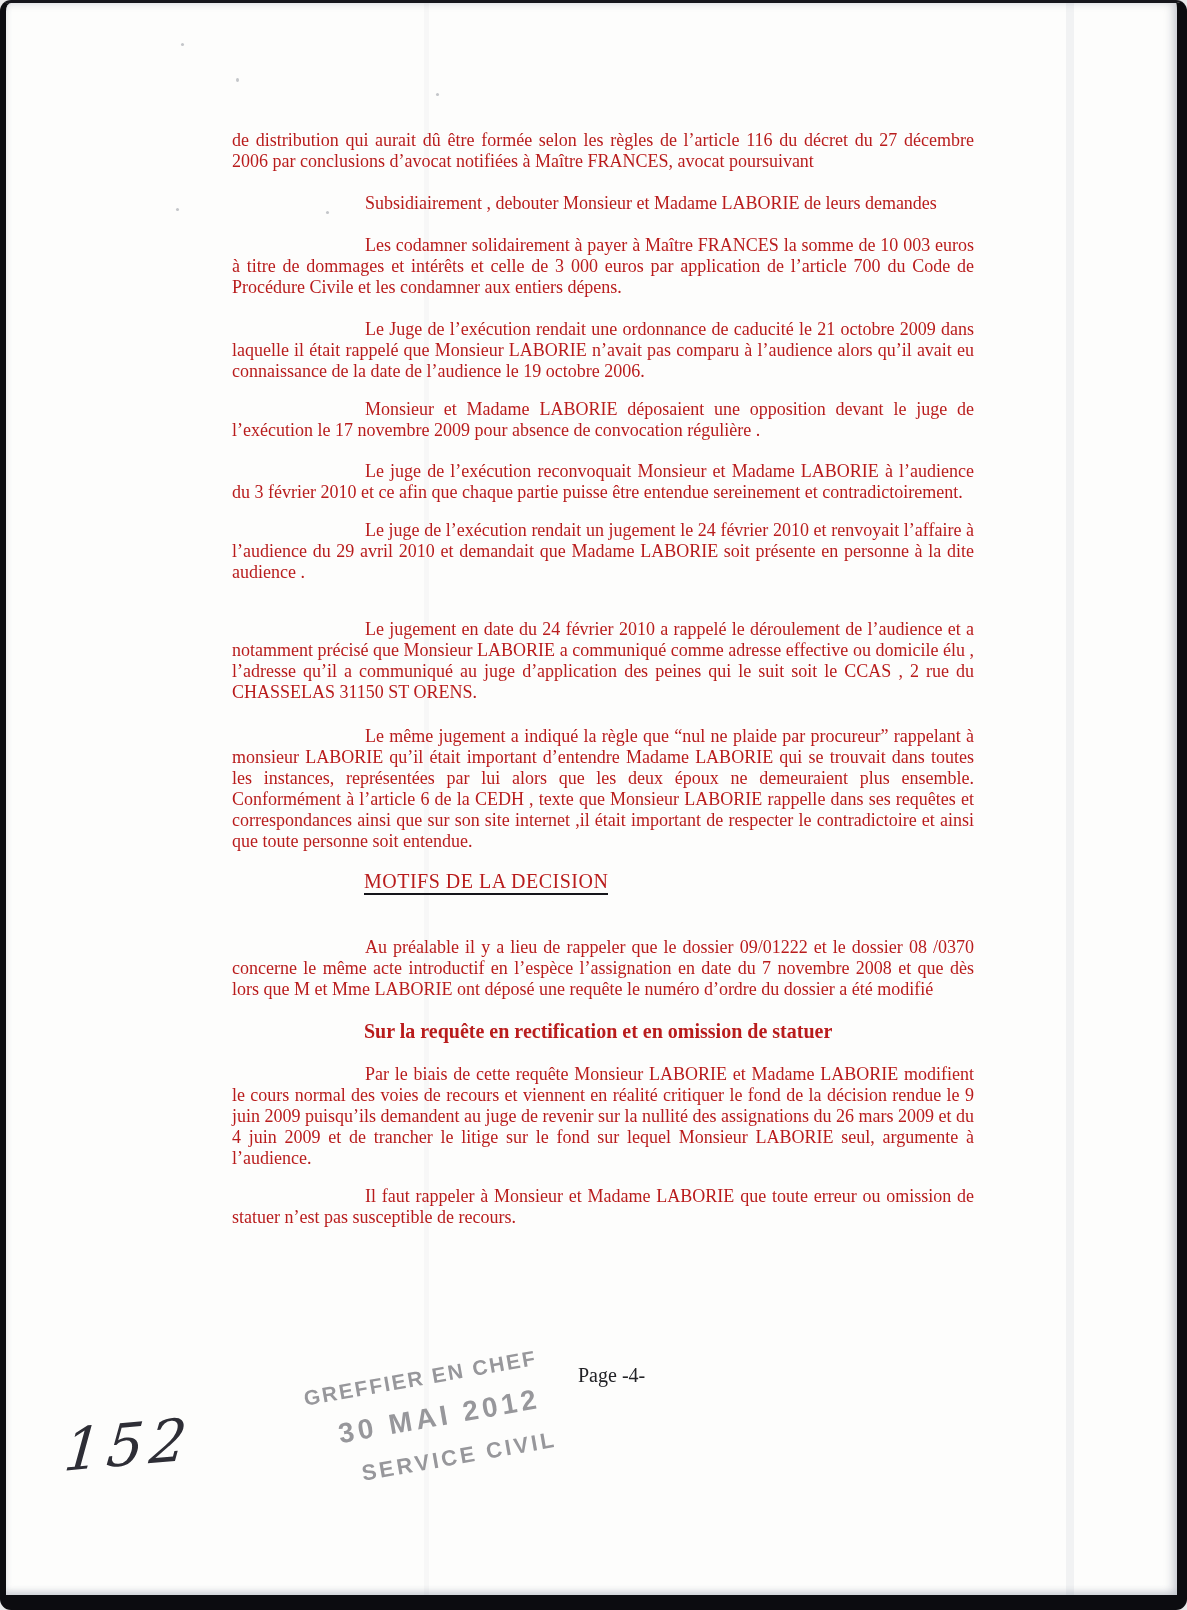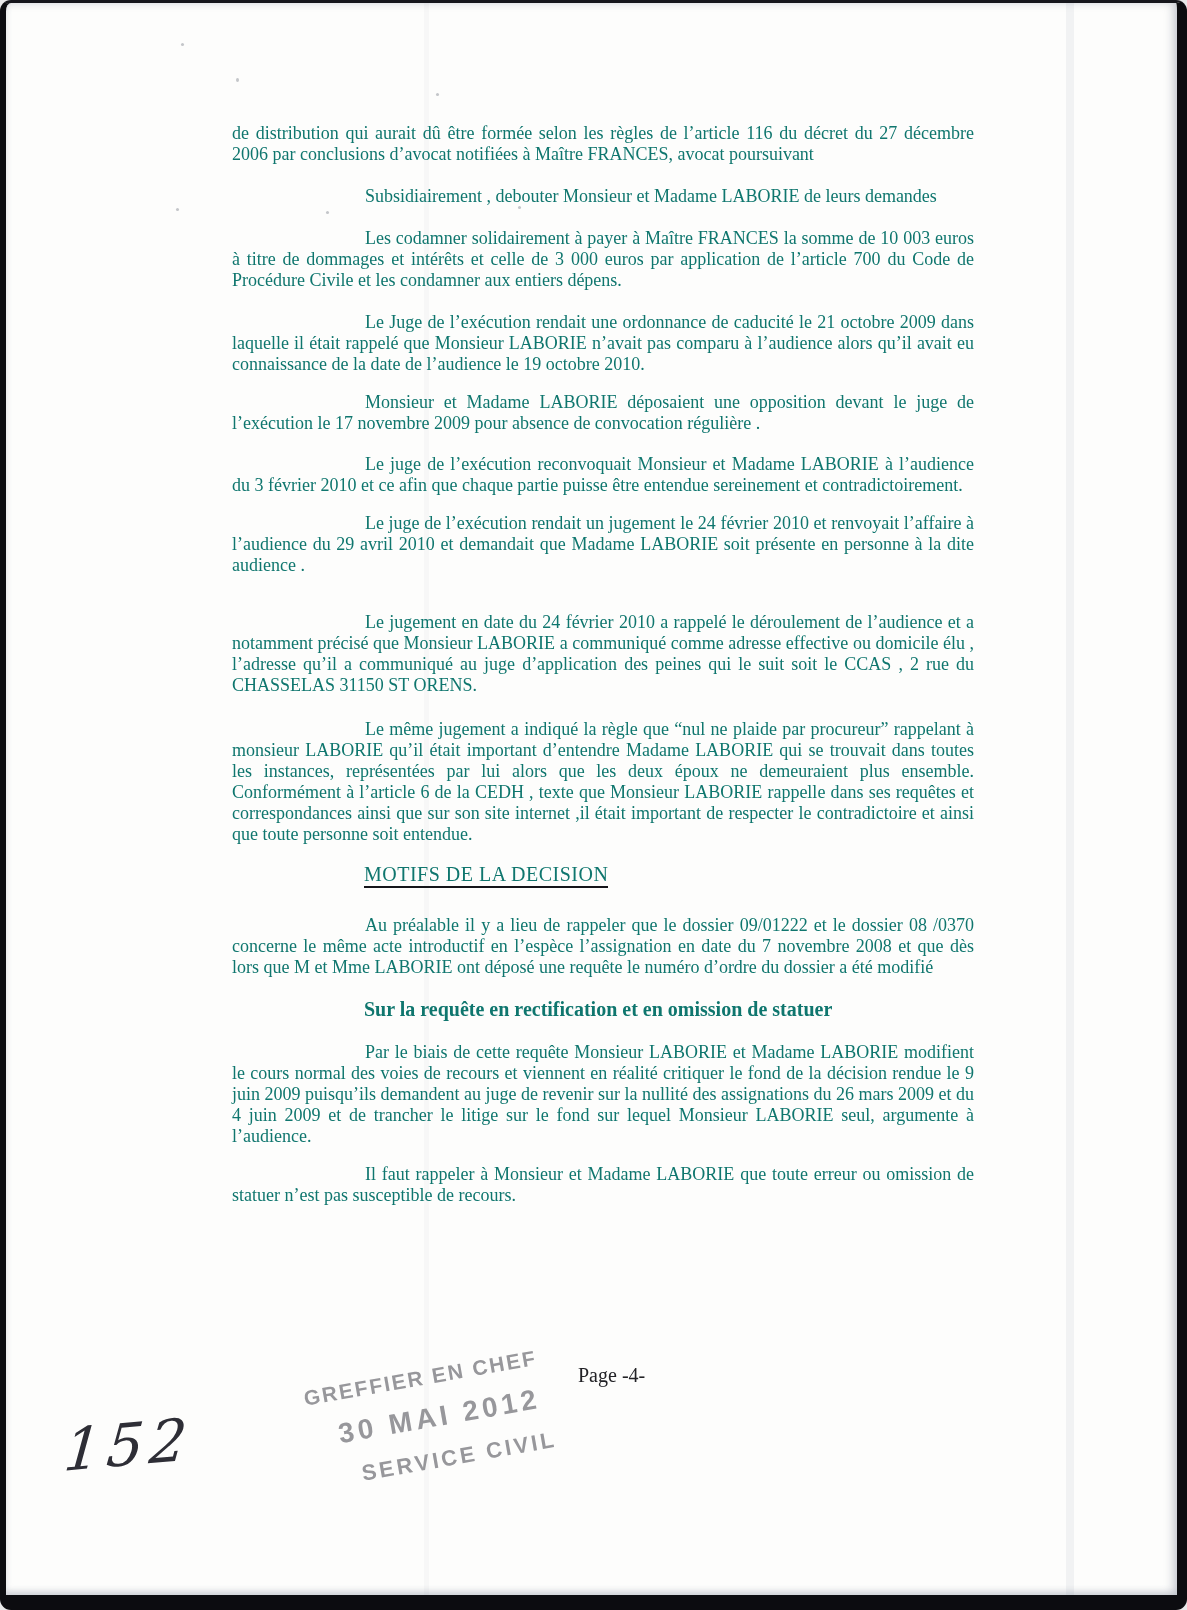--- a/index.html
+++ b/index.html
@@ -22,34 +22,34 @@
     box-shadow: inset -5px 0 9px rgba(110,120,140,0.28), inset 0 -4px 6px rgba(110,120,140,0.2);
   }
   
   .streak { position: absolute; top: 0; height: 100%; pointer-events: none; }
   .streak.s1 { left: 1060px; width: 8px; background: rgba(135,145,165,0.10); }
   .streak.s2 { left: 418px; width: 5px; background: rgba(135,145,165,0.05); }
   .speck { position: absolute; background: rgba(90,95,105,0.35); border-radius: 50%; }
 
   .text-col {
     position: absolute;
-    left: 226px; top: 120px; width: 742px;
-    color: #0f766e;
+    left: 226px; top: 127px; width: 742px;
+    color: #b91c1c;
     font-size: 18px;
     line-height: 21px;
     text-align: justify;
   }
   .para { margin: 0; }
   .para.indent { text-indent: 133px; }
   .m21 { margin-top: 21px; }
   .m17 { margin-top: 17px; }
   .m20 { margin-top: 20px; font-family: Liberation Serif, serif; }
   .m36 { margin-top: 36px; }
   .m23 { margin-top: 23px; }
-  .m45 { margin-top: 30px; }
+  .m45 { margin-top: 45px; }
   .m22 { margin-top: 22px; }
 
   .heading-motifs {
     display: block;
     margin: 19px 0 0 132px;
     font-size: 20px;
     font-weight: normal;
     letter-spacing: 0.5px;
     text-align: left;
   }
@@ -113,21 +113,21 @@
   <div class="speck" style="left:512px;top:203px;width:3px;height:3px;"></div>
 
   <div class="text-col">
 
     <p class="para">de distribution qui aurait dû être formée selon les règles de l’article 116 du décret du 27 décembre 2006 par conclusions d’avocat notifiées à Maître FRANCES, avocat poursuivant</p>
 
     <p class="para indent m21">Subsidiairement ,  debouter Monsieur et Madame LABORIE de leurs demandes</p>
 
     <p class="para indent m21">Les  codamner solidairement à payer à Maître FRANCES la somme de 10 003 euros à titre de dommages et intérêts et celle de 3 000 euros par application de l’article 700 du  Code de Procédure Civile  et les condamner aux entiers dépens.</p>
 
-    <p class="para indent m21">Le Juge de l’exécution rendait une ordonnance de caducité le 21 octobre 2009 dans laquelle il était rappelé que Monsieur LABORIE n’avait pas comparu à l’audience alors qu’il avait eu connaissance de la date de l’audience le 19 octobre 2010.</p>
+    <p class="para indent m21">Le Juge de l’exécution rendait une ordonnance de caducité le 21 octobre 2009 dans laquelle il était rappelé que Monsieur LABORIE n’avait pas comparu à l’audience alors qu’il avait eu connaissance de la date de l’audience le 19 octobre 2006.</p>
 
     <p class="para indent m17">Monsieur et Madame LABORIE déposaient une opposition devant le juge de l’exécution le 17 novembre 2009 pour absence de convocation régulière .</p>
 
     <p class="para indent m20">Le juge de l’exécution reconvoquait  Monsieur et Madame LABORIE   à l’audience du 3 février 2010 et ce afin que chaque partie puisse être entendue sereinement et contradictoirement.</p>
 
     <p class="para indent m17">Le juge de l’exécution rendait un jugement le 24 février 2010 et renvoyait l’affaire à l’audience du 29 avril 2010  et demandait que Madame LABORIE soit présente en personne à la dite audience .</p>
 
     <p class="para indent m36">Le jugement en date du 24 février 2010 a rappelé le déroulement de l’audience et a notamment précisé que Monsieur LABORIE a communiqué comme adresse effective ou domicile élu , l’adresse qu’il a communiqué au juge d’application des peines qui le suit soit le CCAS , 2 rue du CHASSELAS 31150 ST ORENS.</p>
 
     <p class="para indent m23">Le même jugement a indiqué la règle que “nul ne plaide par procureur” rappelant à monsieur LABORIE qu’il était important d’entendre Madame LABORIE qui se trouvait  dans toutes les instances, représentées par lui alors que les deux époux ne demeuraient plus ensemble.  Conformément à l’article 6 de la CEDH , texte que Monsieur LABORIE  rappelle  dans ses requêtes et correspondances ainsi que sur son site internet ,il était important de respecter le contradictoire et ainsi que toute personne soit entendue.</p>

